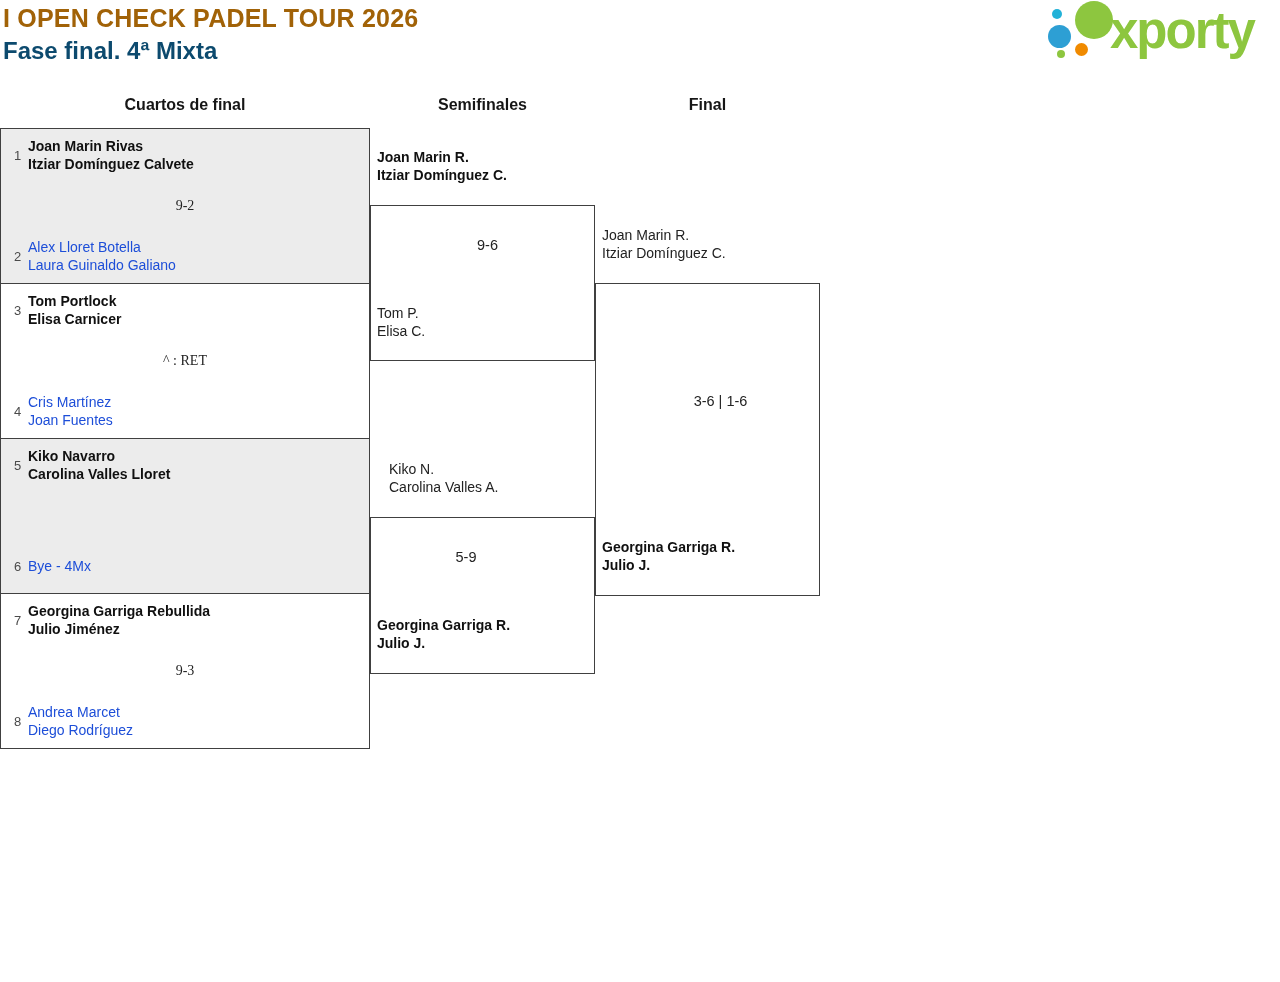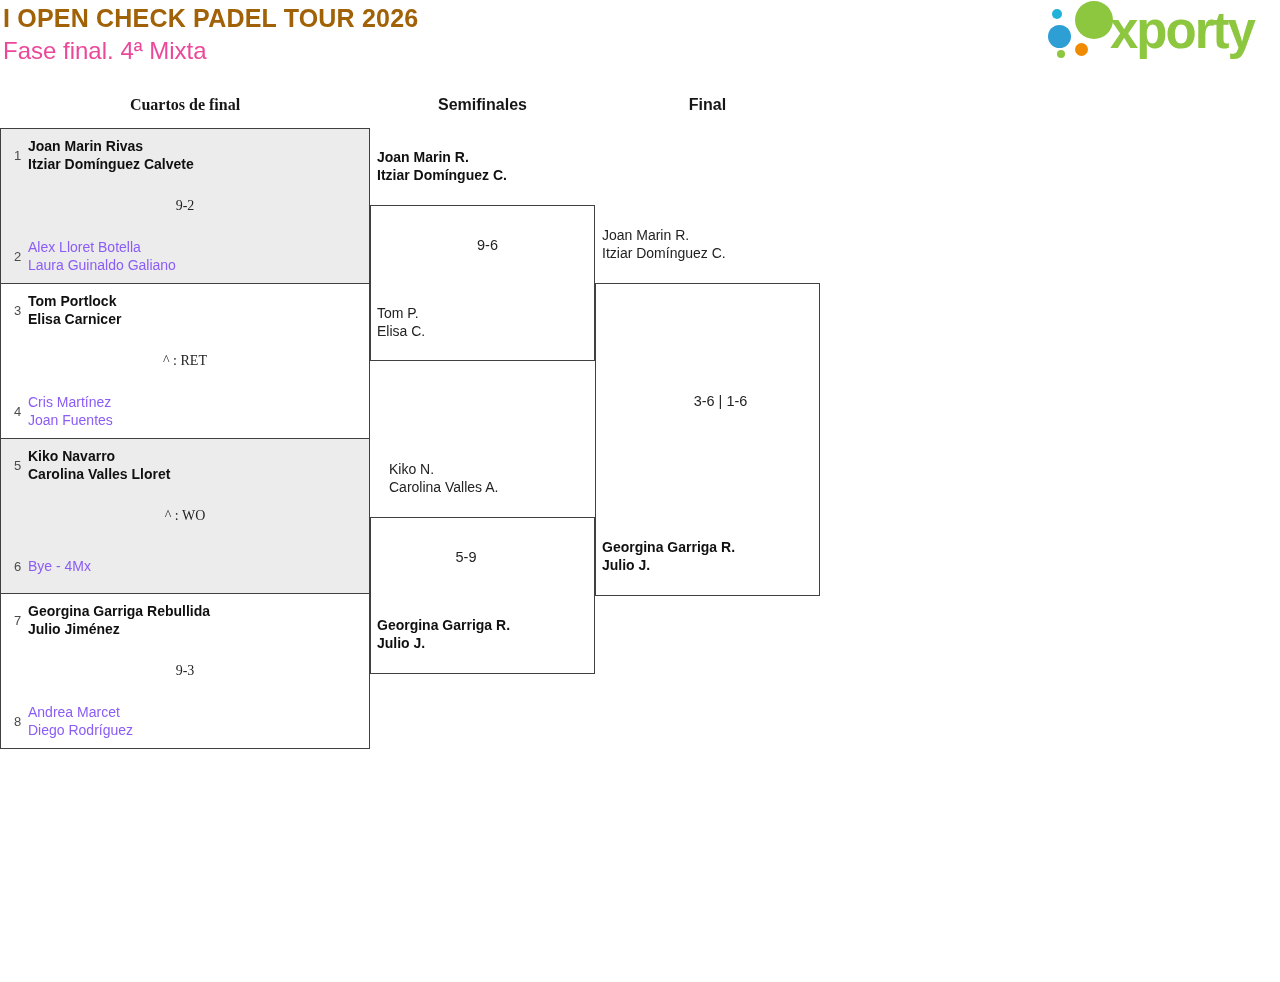--- a/index.html
+++ b/index.html
@@ -12,21 +12,21 @@
   }
   .page { position:relative; width:1280px; height:982px; }
 
   
   .page-title {
     position:absolute; left:3px; top:4px;
     font-size:25px; font-weight:700; color:#a16207; letter-spacing:0.2px;
   }
   .page-subtitle {
     position:absolute; left:3px; top:37px;
-    font-size:24px; font-weight:400; color:#ec4899;
+    font-size:24px; font-weight:700; color:#0c4a6e;
   }
 
   
   .logo { position:absolute; left:1044px; top:0; width:236px; height:64px; cursor:pointer; }
   .logo .dot { position:absolute; border-radius:50%; }
   .dot-teal      { left:8px;  top:9px;  width:10px; height:10px; background:var(--brand-teal, #22b2d8); }
   .dot-green-lg  { left:31px; top:1px;  width:38px; height:38px; background:var(--brand-green, #8dc63f); }
   .dot-blue      { left:4px;  top:25px; width:23px; height:23px; background:var(--brand-blue, #2d9fd4); }
   .dot-orange    { left:31px; top:43px; width:13px; height:13px; background:var(--brand-orange, #f08a00); }
   .dot-green-sm  { left:13px; top:50px; width:8px;  height:8px;  background:var(--brand-green, #8dc63f); }
@@ -51,21 +51,21 @@
   .team-row {
     position:absolute; left:0; right:0; height:36px;
     display:flex; align-items:center; padding-left:6px;
   }
   .team-row.top { top:8px; }
   .team-row.bottom { bottom:9px; }
   .seed {
     width:21px; flex-shrink:0; text-align:center;
     font-size:13px; color:var(--muted, #4a4a4a);
   }
-  .names { font-size:14px; line-height:18px; color:#8b5cf6; }
+  .names { font-size:14px; line-height:18px; color:#1d4ed8; }
   .names .line { display:block; white-space:nowrap; }
   .winner .names, .bracket-team.winner { font-weight:700; color:#101010; }
   .score {
     position:absolute; left:0; right:0; top:50%; transform:translateY(-50%);
     text-align:center; font-size:14px; color:#232323;font-family:Liberation Serif, serif;
   }
 
   
   .box { position:absolute; border:1px solid var(--line, #404040); background:transparent; }
   .bracket-team { position:absolute; font-size:14px; line-height:18px; color:#222; }
@@ -82,21 +82,21 @@
 
   <div class="logo">
     <span class="dot dot-teal"></span>
     <span class="dot dot-green-lg"></span>
     <span class="dot dot-blue"></span>
     <span class="dot dot-orange"></span>
     <span class="dot dot-green-sm"></span>
     <span class="wordmark">xporty</span>
   </div>
 
-  <div class="col-header" style="left:0; width:370px;font-family:Liberation Serif, serif;">Cuartos de final</div>
+  <div class="col-header" style="left:0; width:370px;">Cuartos de final</div>
   <div class="col-header" style="left:370px; width:225px;">Semifinales</div>
   <div class="col-header" style="left:595px; width:225px;">Final</div>
 
   <div class="qf alt" style="top:128px;">
     <div class="team-row top winner">
       <span class="seed">1</span>
       <span class="names">
         <span class="line">Joan Marin Rivas</span>
         <span class="line">Itziar Domínguez Calvete</span>
       </span>
@@ -130,21 +130,20 @@
   </div>
 
   <div class="qf alt" style="top:438px;">
     <div class="team-row top winner">
       <span class="seed">5</span>
       <span class="names">
         <span class="line">Kiko Navarro</span>
         <span class="line">Carolina Valles Lloret</span>
       </span>
     </div>
-    <div class="score">^ : WO</div>
     <div class="team-row bottom">
       <span class="seed">6</span>
       <span class="names">
         <span class="line">Bye - 4Mx</span>
         <span class="line"></span>
       </span>
     </div>
   </div>
 
   <div class="qf" style="top:593px;">

